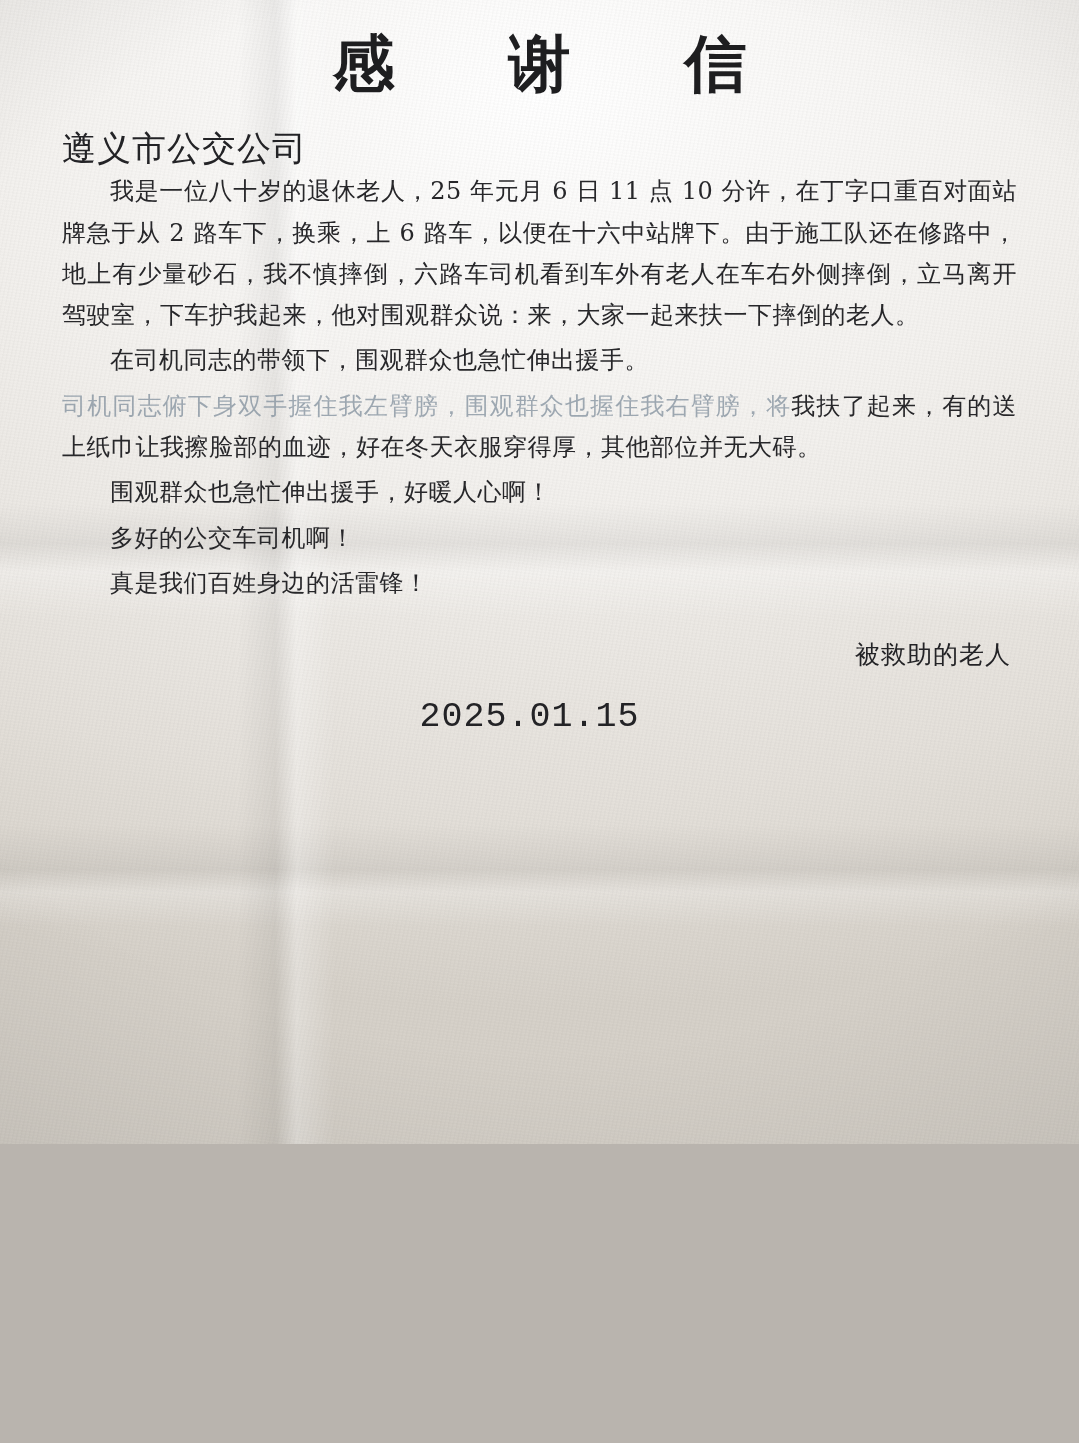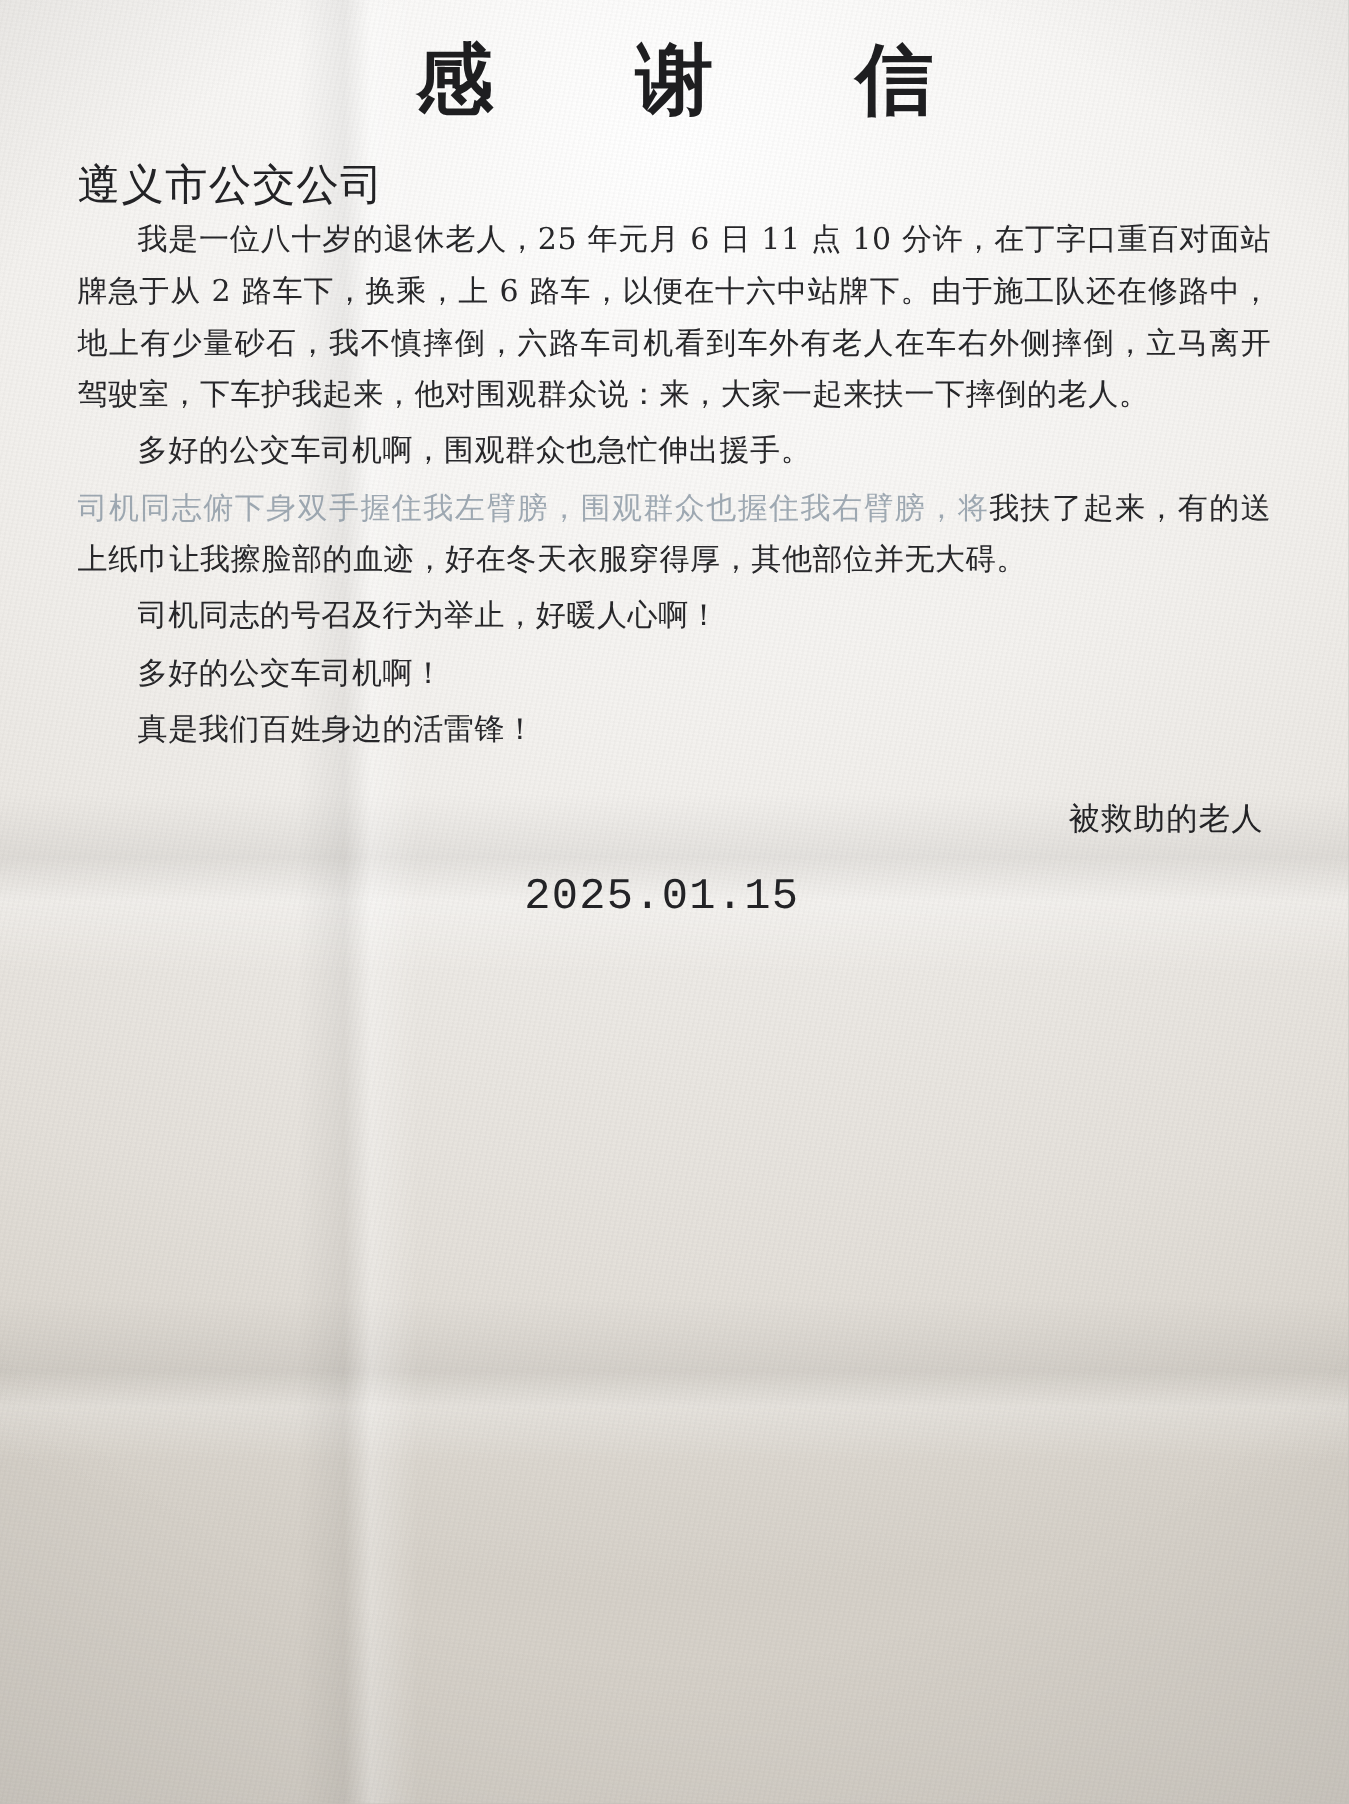--- a/index.html
+++ b/index.html
@@ -3,21 +3,21 @@
 <meta charset="utf-8">
 <style>
   html, body {
     margin: 0;
     padding: 0;
     background: #b9b4ae;
   }
   #page {
     position: relative;
     width: 1079px;
-    height: 1443px;
+    height: 1144px;
     overflow: hidden;
     background:
       
       linear-gradient(to right, rgba(0,0,0,0.00) 0%, rgba(0,0,0,0.00) 22%, rgba(0,0,0,0.055) 25.5%, rgba(255,255,255,0.30) 27.5%, rgba(0,0,0,0.00) 31%, rgba(0,0,0,0.00) 100%),
       linear-gradient(to bottom, rgba(0,0,0,0.00) 0%, rgba(0,0,0,0.00) 44%, rgba(0,0,0,0.05) 47.5%, rgba(255,255,255,0.28) 50%, rgba(0,0,0,0.00) 54%, rgba(0,0,0,0.00) 72%, rgba(0,0,0,0.05) 76%, rgba(255,255,255,0.22) 78%, rgba(0,0,0,0.00) 81%, rgba(0,0,0,0.00) 100%),
       radial-gradient(120% 80% at 50% 8%, #ffffff 0%, #f3f1ee 42%, #e4e0da 78%, #d6d1c9 100%);
     font-family: "DejaVu Serif", "Liberation Serif", serif;
     color: #2b2b2e;
   }
   #grain {
@@ -99,27 +99,27 @@
   <div id="grain"></div>
 
   <div class="doc">
 
     <div class="title">感　谢　信</div>
 
     <div class="salutation">遵义市公交公司</div>
 
     <div class="para indent">我是一位八十岁的退休老人，25 年元月 6 日 11 点 10 分许，在丁字口重百对面站牌急于从 2 路车下，换乘，上 6 路车，以便在十六中站牌下。由于施工队还在修路中，地上有少量砂石，我不慎摔倒，六路车司机看到车外有老人在车右外侧摔倒，立马离开驾驶室，下车护我起来，他对围观群众说：来，大家一起来扶一下摔倒的老人。</div>
 
-    <div class="para indent">多好的公交车司机啊，围观群众也急忙伸出援手。</div>
+    <div class="para indent">在司机同志的带领下，围观群众也急忙伸出援手。</div>
 
     <div class="para">
       <span class="faded">司机同志俯下身双手握住我左臂膀，围观群众也握住</span><span class="faded">我右臂膀，将</span><span>我扶了起来，有的送上纸巾让我擦脸部的血迹，好在冬天衣服穿得厚，其他部位并无大碍。</span>
     </div>
 
-    <div class="para indent">司机同志的号召及行为举止，好暖人心啊！</div>
+    <div class="para indent">围观群众也急忙伸出援手，好暖人心啊！</div>
 
     <div class="para indent">多好的公交车司机啊！</div>
 
     <div class="para indent">真是我们百姓身边的活雷锋！</div>
 
 
 
     <div class="sign">被救助的老人</div>
 
     <div class="date">2025.01.15</div>

